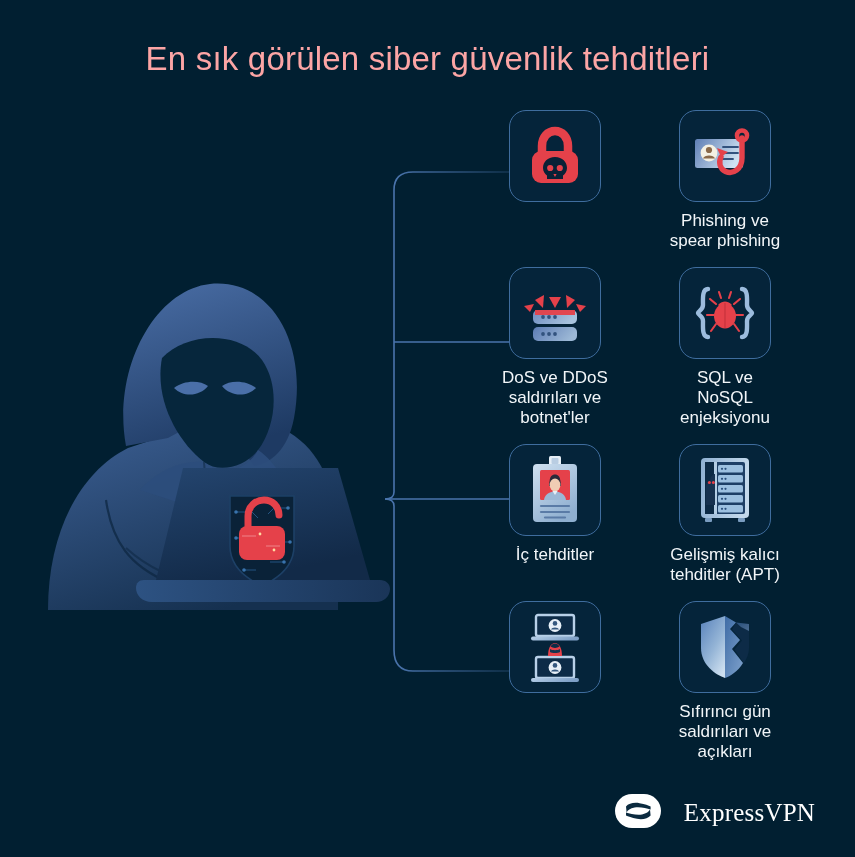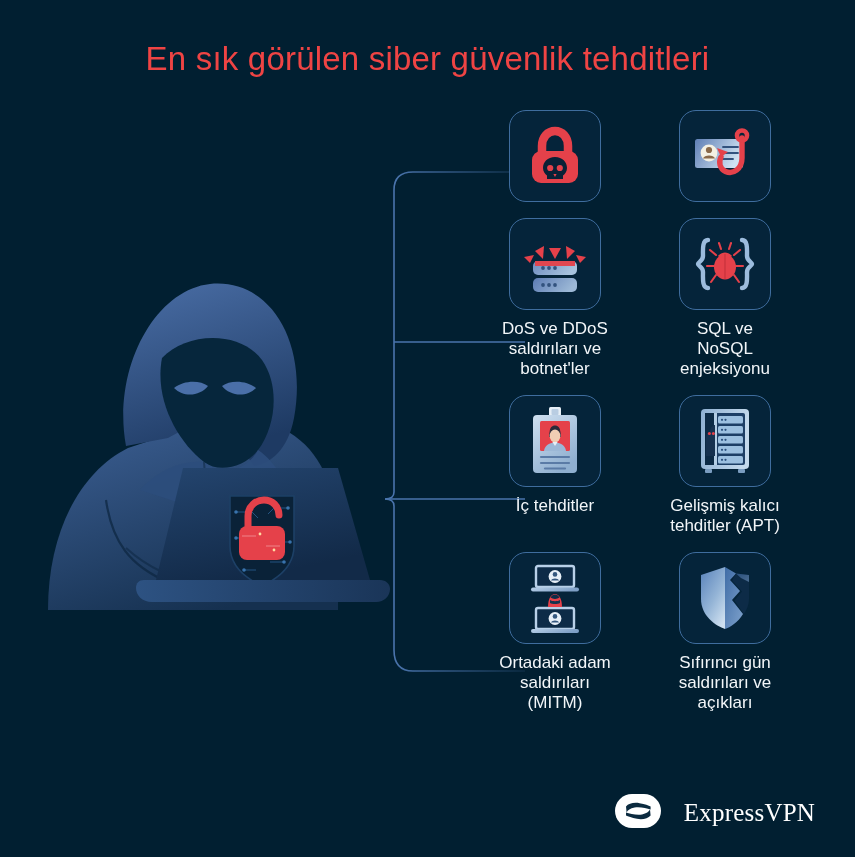--- a/index.html
+++ b/index.html
@@ -9,21 +9,21 @@
     font-family:"Liberation Sans", sans-serif;
     overflow:hidden;
     position:relative;
   }
   #stage{position:relative;width:855px;height:857px;}
 
   
   .title{
     position:absolute;top:40px;left:0;width:855px;
     text-align:center;
-    color:#ef4444;
+    color:#fca5a5;
     font-size:33px;
     font-weight:400;
     letter-spacing:0.2px;
   }
 
   
   .hacker-wrap{position:absolute;left:8px;top:250px;width:400px;height:360px;}
 
   
   .tree{position:absolute;left:375px;top:150px;width:160px;height:545px;}
@@ -210,20 +210,22 @@
                   <path d="M31 27 L46 27"></path>
                   <path d="M31 33 L41 33"></path>
             </g>
 
             <path d="M50 12 L50 32 C50 43 41 49 33.5 45.5 C27.5 42.8 26.5 36 29 31" fill="none" stroke="#e5414a" stroke-width="5.4" stroke-linecap="round"></path>
             <circle cx="50" cy="9.5" r="5" fill="none" stroke="#e5414a" stroke-width="4.6"></circle>
             <path d="M29 31 L25 22 L36 26 Z" fill="#e5414a"></path>
           </svg>
           </span>
         </div>
+        <div class="cap">Phishing ve
+spear phishing</div>
       </div>
     </div>
 
     <div class="row" style="margin-top:16px;">
       <div class="cell">
         <div class="tile">
           <span>
           <svg width="66" height="58" viewBox="0 0 66 58">
             <defs>
               <linearGradient id="srvTop" x1="0" y1="0" x2="1" y2="0.3">
@@ -402,23 +404,20 @@
             <path d="M27 59.6 C27.6 56.8 34.4 56.8 35 59.6 Z" fill="#35587f"></path>
             <rect x="7" y="66" width="48" height="4" rx="2" fill="url(#lapTop)"></rect>
 
             <path d="M24 44 C24 36 27 31 31 31 C35 31 38 36 38 44 Z" fill="#e5414a"></path>
             <path d="M26.5 34.5 C27.6 32.6 29.2 31.6 31 31.6 C32.8 31.6 34.4 32.6 35.5 34.5
                      C33 36.4 29 36.4 26.5 34.5 Z" fill="#0d2b47"></path>
             <path d="M26 37 C28 38.6 34 38.6 36 37 L36 40 C34 41.4 28 41.4 26 40 Z" fill="#14334f"></path>
           </svg>
           </span>
         </div>
-        <div class="cap">Ortadaki adam
-saldırıları
-(MITM)</div>
       </div>
 
       <div class="cell">
         <div class="tile">
           <span>
           <svg width="62" height="68" viewBox="0 0 62 68">
             <defs>
               <linearGradient id="shA" x1="0.1" y1="0" x2="0.8" y2="1">
                 <stop offset="0" stop-color="#5d86bd"></stop>
                 <stop offset="0.55" stop-color="#94b4d6"></stop>

